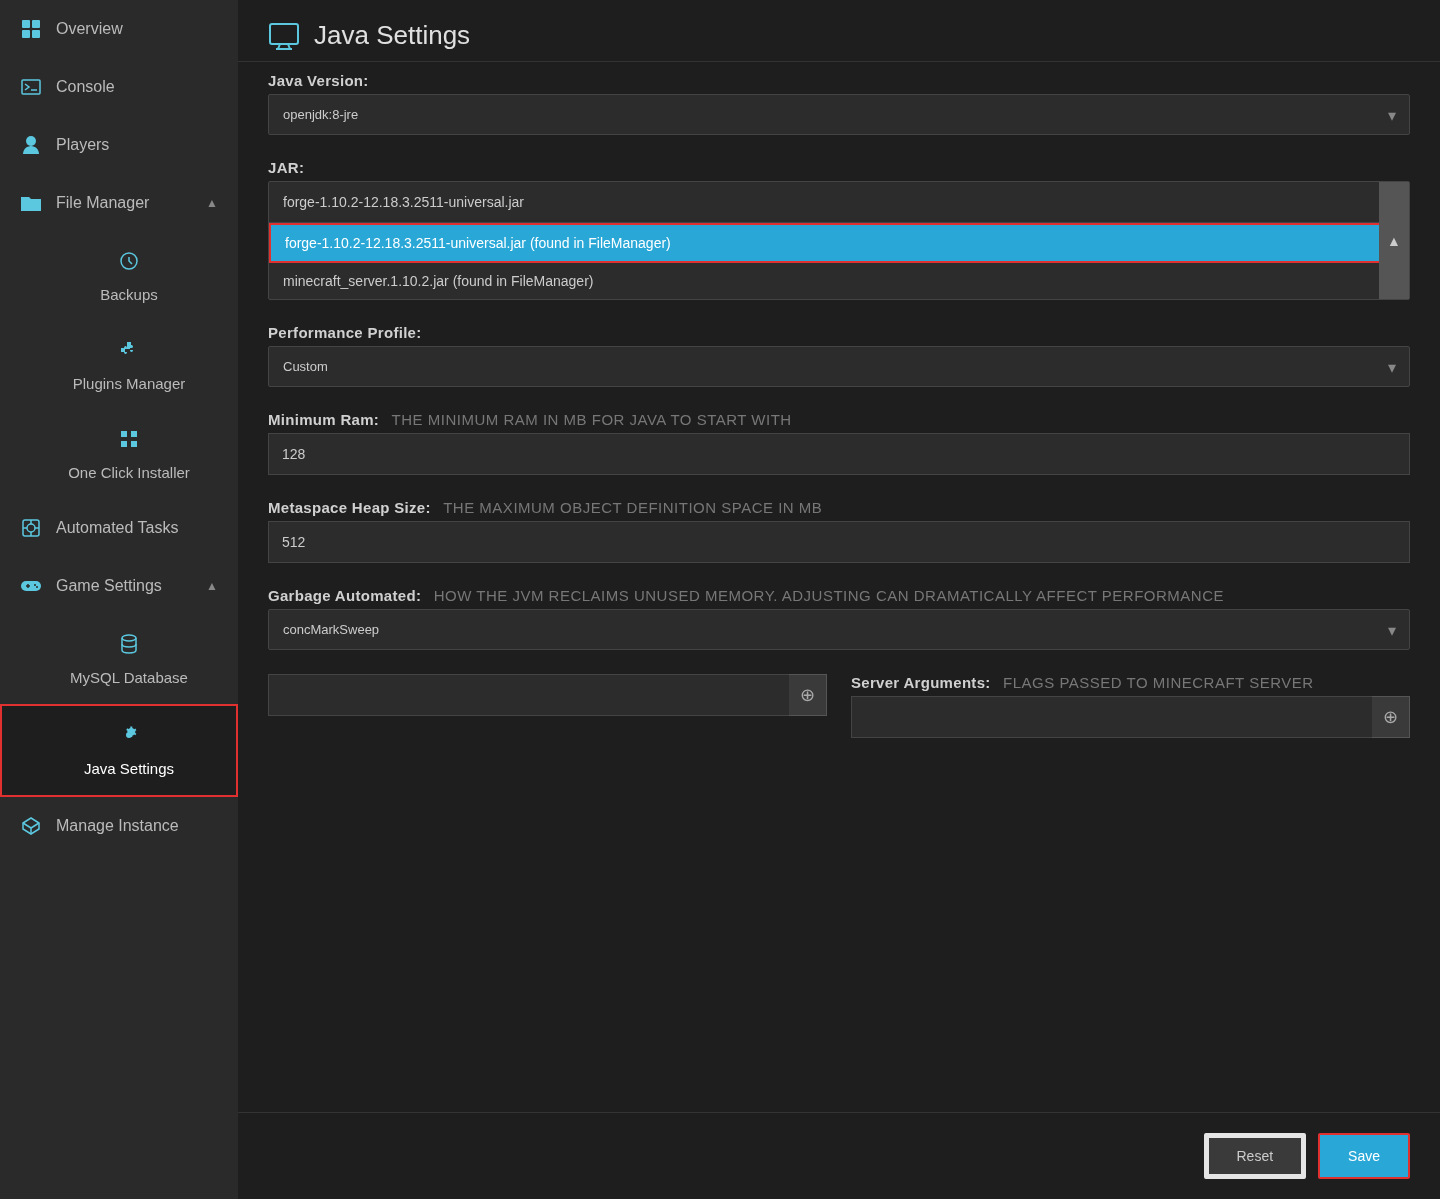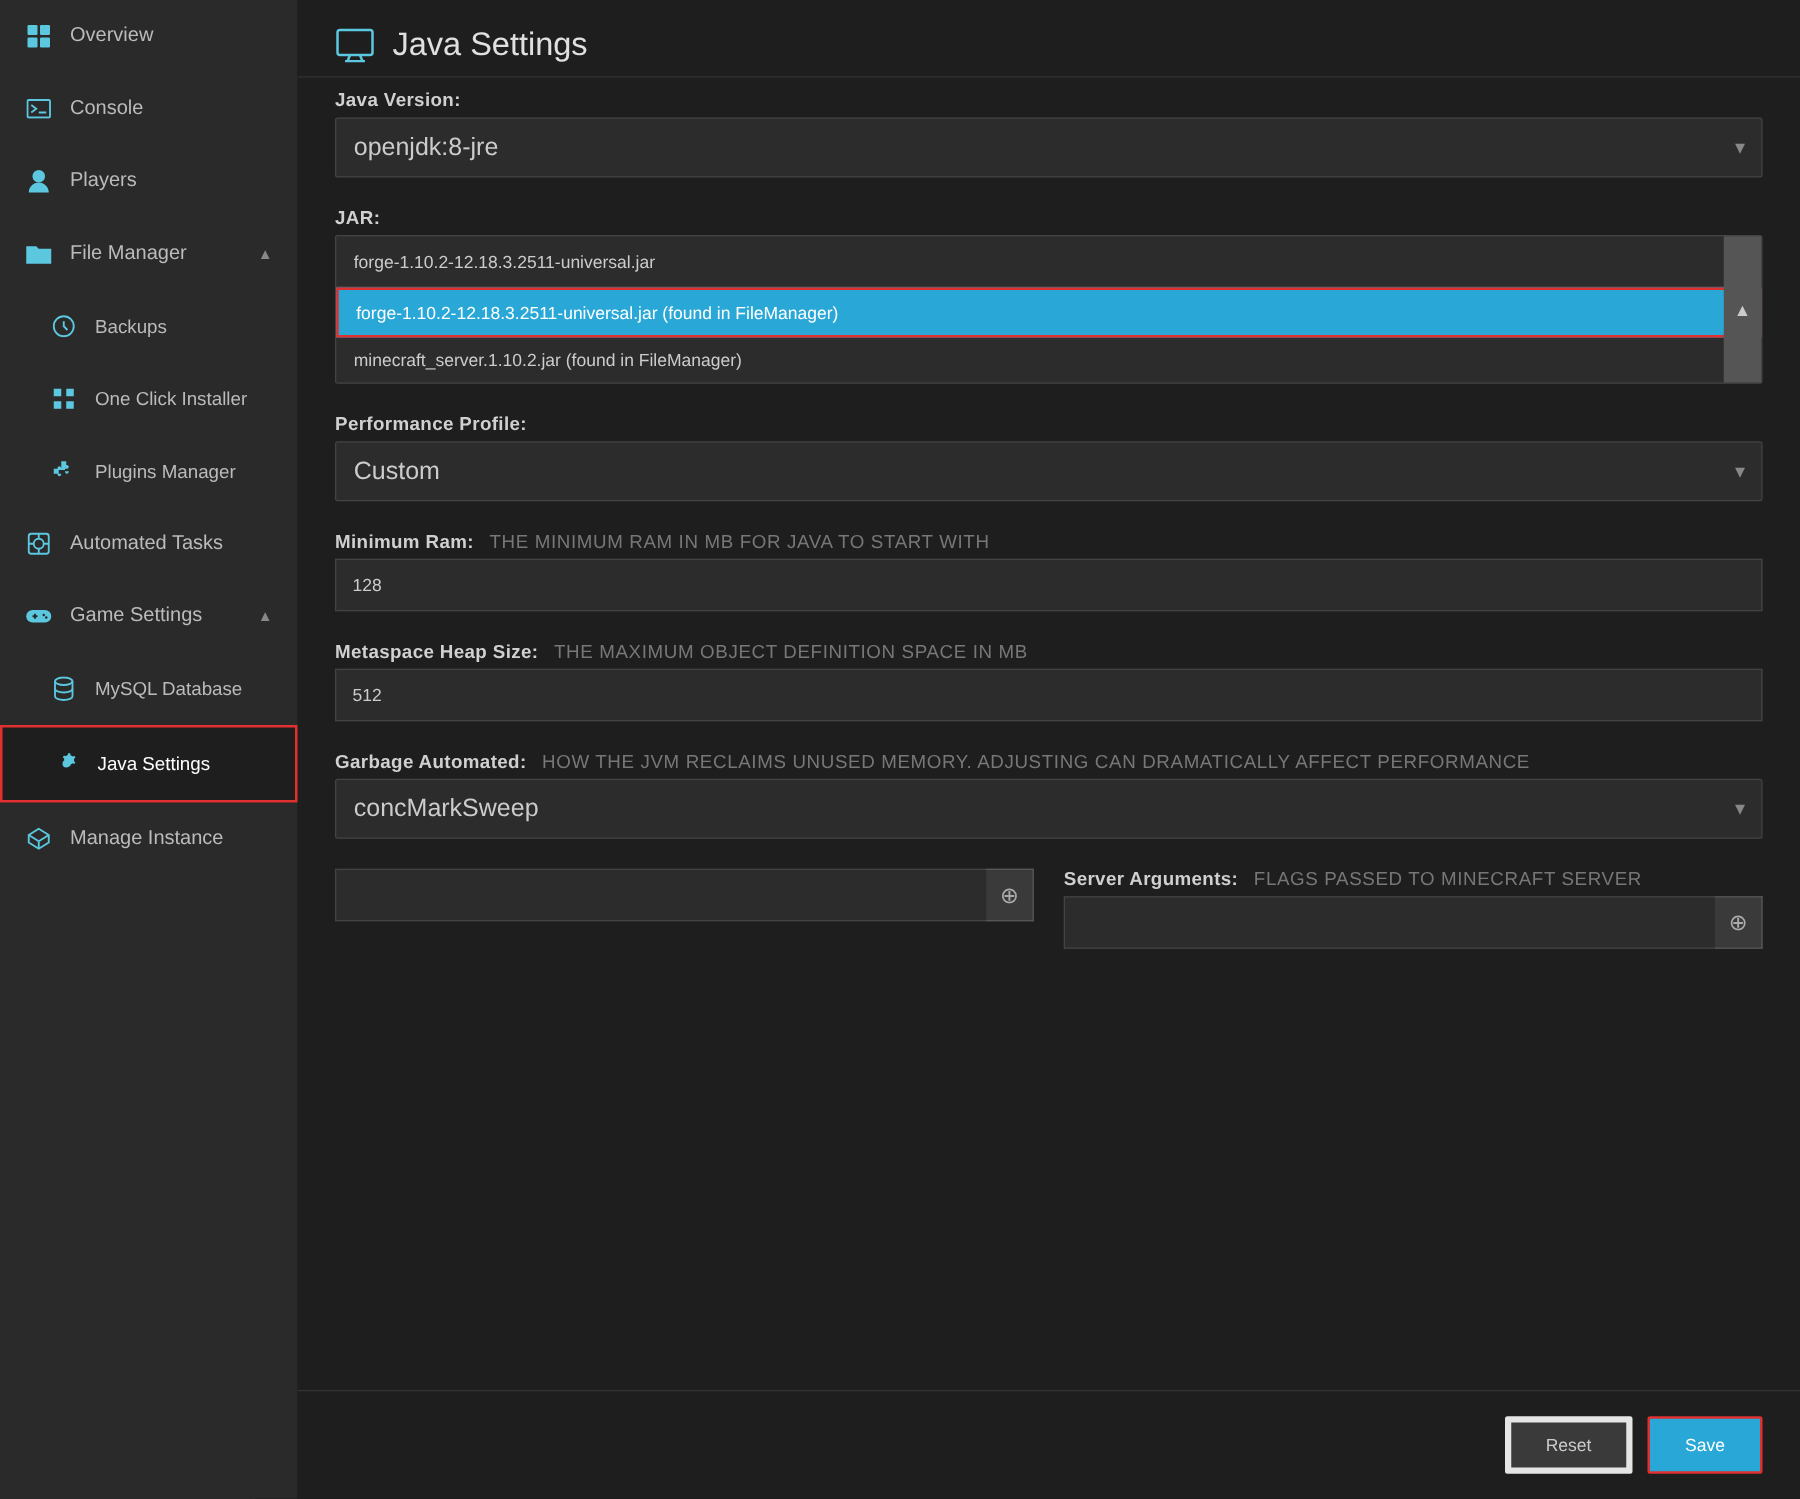--- a/index.html
+++ b/index.html
@@ -44,20 +44,21 @@
     .sidebar-item .label { flex: 1; }
 
     .sidebar-item .expand-icon {
       color: #888;
       font-size: 12px;
     }
 
     .sidebar-item.sub {
       padding-left: 40px;
       font-size: 15px;
+      flex-direction: column;
     }
 
     
     .main {
       flex: 1;
       background: #1e1e1e;
       display: flex;
       flex-direction: column;
       padding: 0;
       overflow-y: auto;
@@ -121,21 +122,21 @@
     .select-wrapper {
       position: relative;
     }
 
     .select-wrapper select {
       width: 100%;
       background: #2c2c2c;
       border: 1px solid #444;
       color: #ccc;
       padding: 12px 40px 12px 14px;
-      font-size: 20px;
+      font-size: 13px;
       appearance: none;
       cursor: pointer;
       border-radius: 2px;
     }
 
     .select-wrapper::after {
       content: '▾';
       position: absolute;
       right: 14px;
       top: 50%;
@@ -326,37 +327,37 @@
       <svg width="18" height="18" viewBox="0 0 18 18" fill="none" stroke="#5bc8e0" stroke-width="1.5">
         <circle cx="9" cy="9" r="8"></circle>
         <polyline points="9,5 9,9 12,12"></polyline>
       </svg>
     </span>
     <span class="label">Backups</span>
   </div>
 
   <div class="sidebar-item sub">
     <span class="icon">
+      <svg width="20" height="20" viewBox="0 0 20 20" fill="#5bc8e0">
+        <path d="M8 2h4v3c1 0 2 .5 2 1.5S13 8 12 8h-1v2h3c0 1-.5 2-1.5 2S11 11 11 10v-1H8V2zM2 8h3c0-1 .5-2 1.5-2S8 7 8 8v1H6v3h2c0 1-.5 2-1.5 2S5 13 5 12H2V8z"></path>
+      </svg>
+    </span>
+    <span class="label">Plugins Manager</span>
+  </div>
+
+  <div class="sidebar-item sub">
+    <span class="icon">
       <svg width="18" height="18" viewBox="0 0 18 18" fill="#5bc8e0">
         <rect x="1" y="1" width="6" height="6"></rect>
           <rect x="11" y="1" width="6" height="6"></rect>
         <rect x="1" y="11" width="6" height="6"></rect>
           <rect x="11" y="11" width="6" height="6"></rect>
       </svg>
     </span>
     <span class="label">One Click Installer</span>
-  </div>
-
-  <div class="sidebar-item sub">
-    <span class="icon">
-      <svg width="20" height="20" viewBox="0 0 20 20" fill="#5bc8e0">
-        <path d="M8 2h4v3c1 0 2 .5 2 1.5S13 8 12 8h-1v2h3c0 1-.5 2-1.5 2S11 11 11 10v-1H8V2zM2 8h3c0-1 .5-2 1.5-2S8 7 8 8v1H6v3h2c0 1-.5 2-1.5 2S5 13 5 12H2V8z"></path>
-      </svg>
-    </span>
-    <span class="label">Plugins Manager</span>
   </div>
 
   <div class="sidebar-item">
     <span class="icon">
       <svg width="20" height="20" viewBox="0 0 20 20" fill="none" stroke="#5bc8e0" stroke-width="1.5">
         <rect x="2" y="2" width="16" height="16" rx="2"></rect>
         <circle cx="10" cy="10" r="4"></circle>
         <line x1="10" y1="2" x2="10" y2="6"></line>
         <line x1="10" y1="14" x2="10" y2="18"></line>
         <line x1="2" y1="10" x2="6" y2="10"></line>

